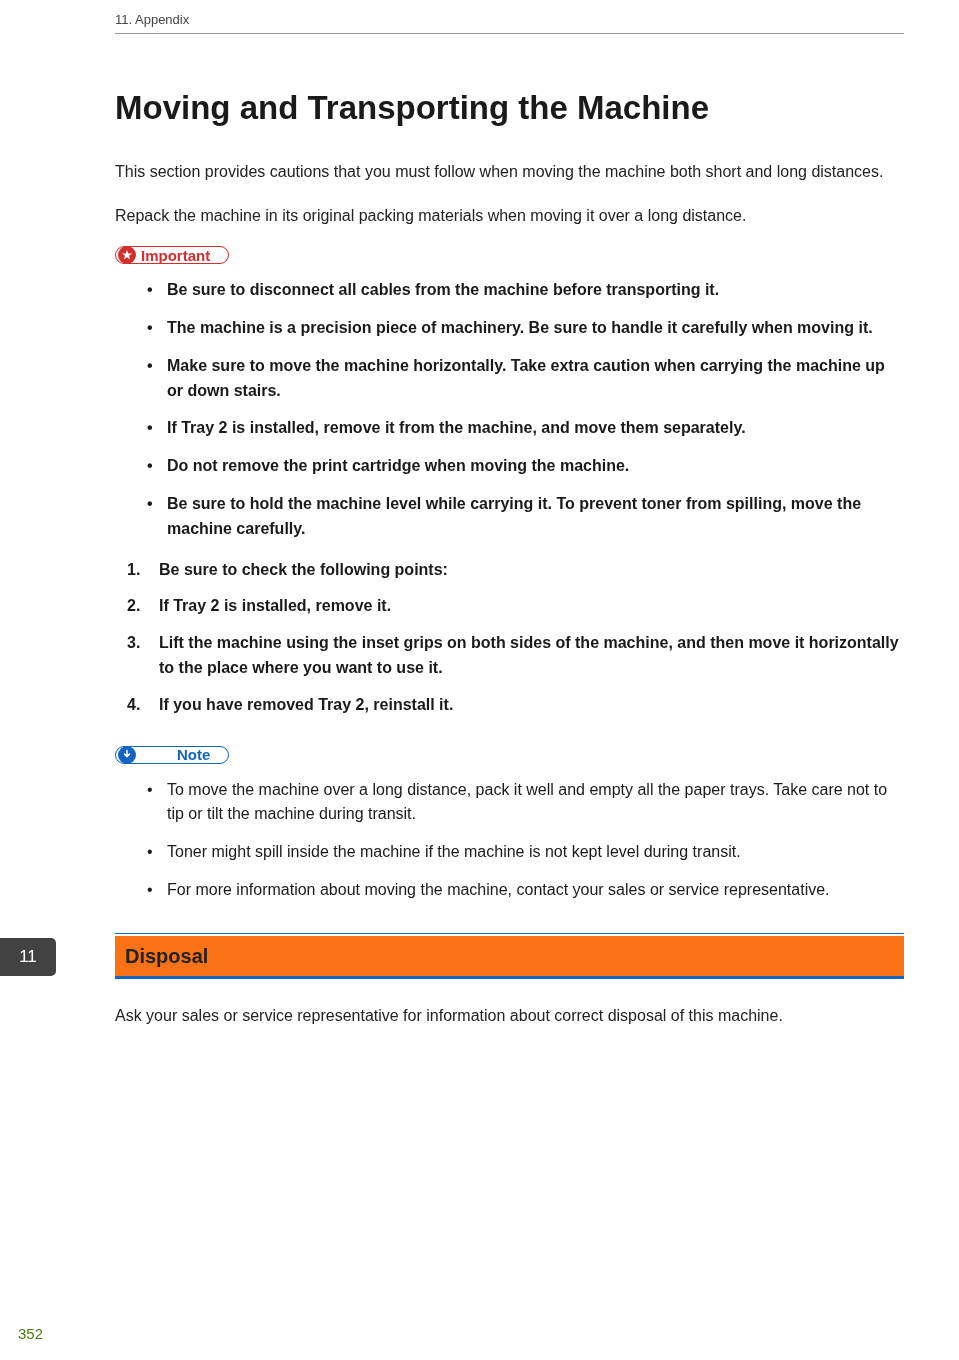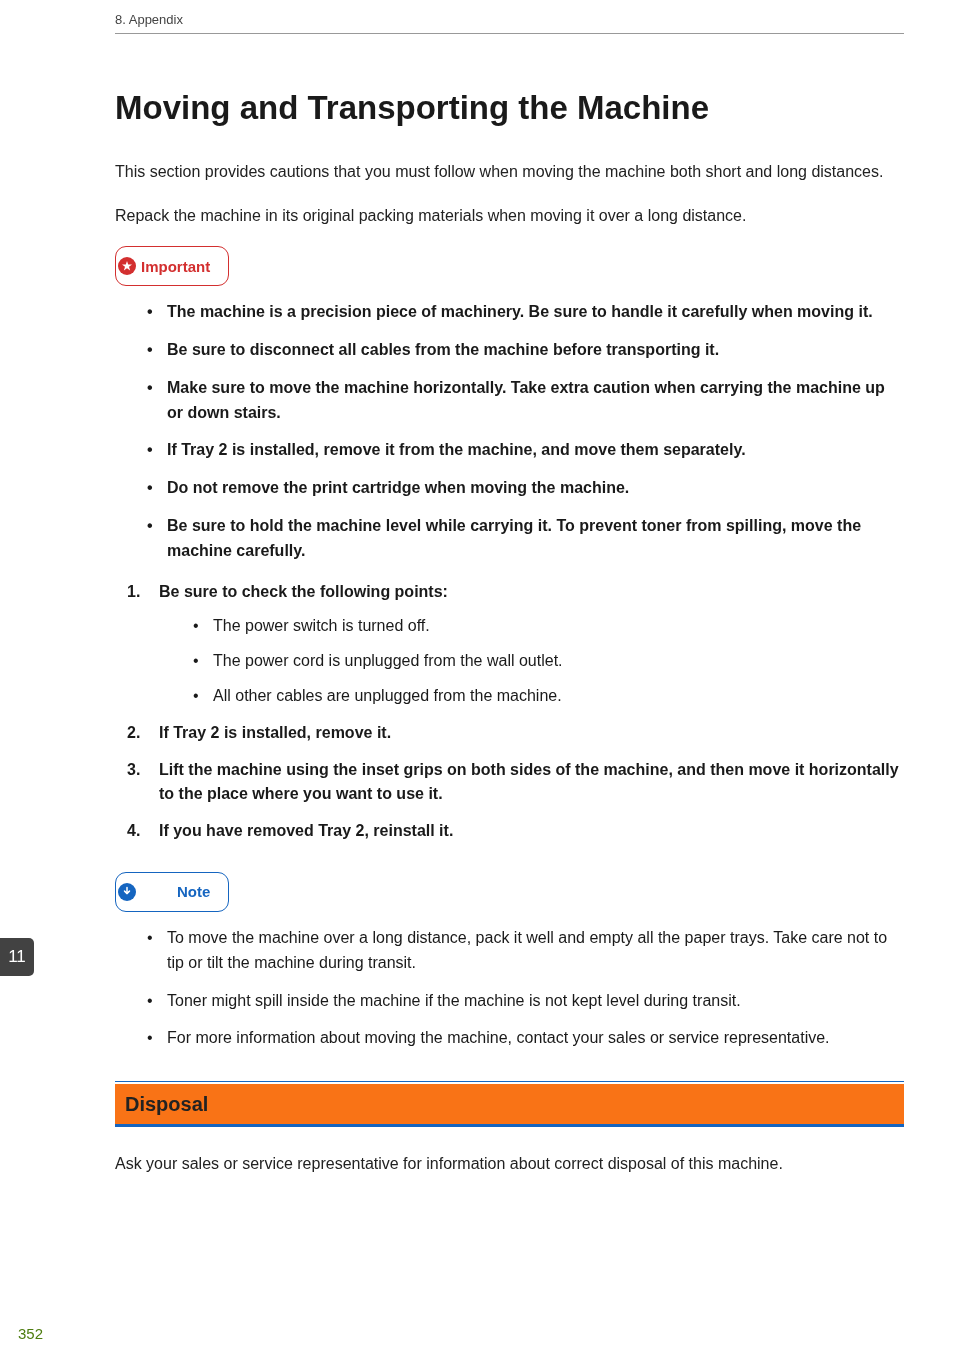--- a/index.html
+++ b/index.html
@@ -35,21 +35,21 @@
       line-height: 1.6;
       margin-bottom: 18px;
       color: #222;
     }
     .callout {
       display: inline-flex;
       align-items: center;
       border: 1.5px solid;
       border-radius: 11px;
       padding: 1px 18px 1px 2px;
-      height: 40px;
+      height: 18px;
       margin-bottom: 14px;
     }
     .callout.important { border-color: #d32f2f; }
     .callout.note { border-color: #1565c0; gap: 36px; }
     .callout-icon {
       width: 18px;
       height: 18px;
       border-radius: 50%;
       display: inline-flex;
       align-items: center;
@@ -145,21 +145,21 @@
     }
     .section-heading {
       font-size: 20px;
       font-weight: 600;
       color: #222;
     }
     .side-tab {
       position: absolute;
       left: 0;
       top: 938px;
-      width: 34px;
+      width: 56px;
       height: 38px;
       background: #424242;
       color: #fff;
       border-top-right-radius: 5px;
       border-bottom-right-radius: 5px;
       display: flex;
       align-items: center;
       justify-content: center;
       font-size: 17px;
       font-weight: 500;
@@ -171,54 +171,49 @@
       font-size: 15px;
       color: #4d7c0f;
     }
     .star-svg { width: 12px; height: 12px; }
     .arrow-svg { width: 12px; height: 12px; }
   </style>
 </head>
 <body>
 
 <div class="page">
-  <div class="running-header">8. Appendix</div>
+  <div class="running-header">11. Appendix</div>
   <hr class="hr-thin">
 
   <h1 class="title">Moving and Transporting the Machine</h1>
 
   <p class="para">This section provides cautions that you must follow when moving the machine both short and long distances.</p>
   <p class="para">Repack the machine in its original packing materials when moving it over a long distance.</p>
 
   <div class="callout important">
     <span class="callout-icon">
       <svg class="star-svg" viewBox="0 0 24 24" fill="#fff">
           <path d="M12 2l2.4 7.2H22l-6 4.4 2.3 7.2L12 16.5 5.7 20.8 8 13.6 2 9.2h7.6z"></path>
         </svg>
     </span>
     <span class="callout-label">Important</span>
   </div>
 
   <ul class="bullets">
+    <li>Be sure to disconnect all cables from the machine before transporting it.</li>
     <li>The machine is a precision piece of machinery. Be sure to handle it carefully when moving it.</li>
-    <li>Be sure to disconnect all cables from the machine before transporting it.</li>
     <li>Make sure to move the machine horizontally. Take extra caution when carrying the machine up or down stairs.</li>
     <li>If Tray 2 is installed, remove it from the machine, and move them separately.</li>
     <li>Do not remove the print cartridge when moving the machine.</li>
     <li>Be sure to hold the machine level while carrying it. To prevent toner from spilling, move the machine carefully.</li>
   </ul>
 
   <ol class="steps">
     <li>
       <span>Be sure to check the following points:</span>
-      <ul class="sub-bullets">
-        <li>The power switch is turned off.</li>
-        <li>The power cord is unplugged from the wall outlet.</li>
-        <li>All other cables are unplugged from the machine.</li>
-      </ul>
     </li>
     <li>If Tray 2 is installed, remove it.</li>
     <li>Lift the machine using the inset grips on both sides of the machine, and then move it horizontally to the place where you want to use it.</li>
     <li>If you have removed Tray 2, reinstall it.</li>
   </ol>
 
   <div class="callout note">
     <span class="callout-icon">
       <svg class="arrow-svg" viewBox="0 0 24 24" fill="#fff">
           <path d="M12 3v12m0 0l-5-5m5 5l5-5" stroke="#fff" stroke-width="3" fill="none" stroke-linecap="round"></path>

